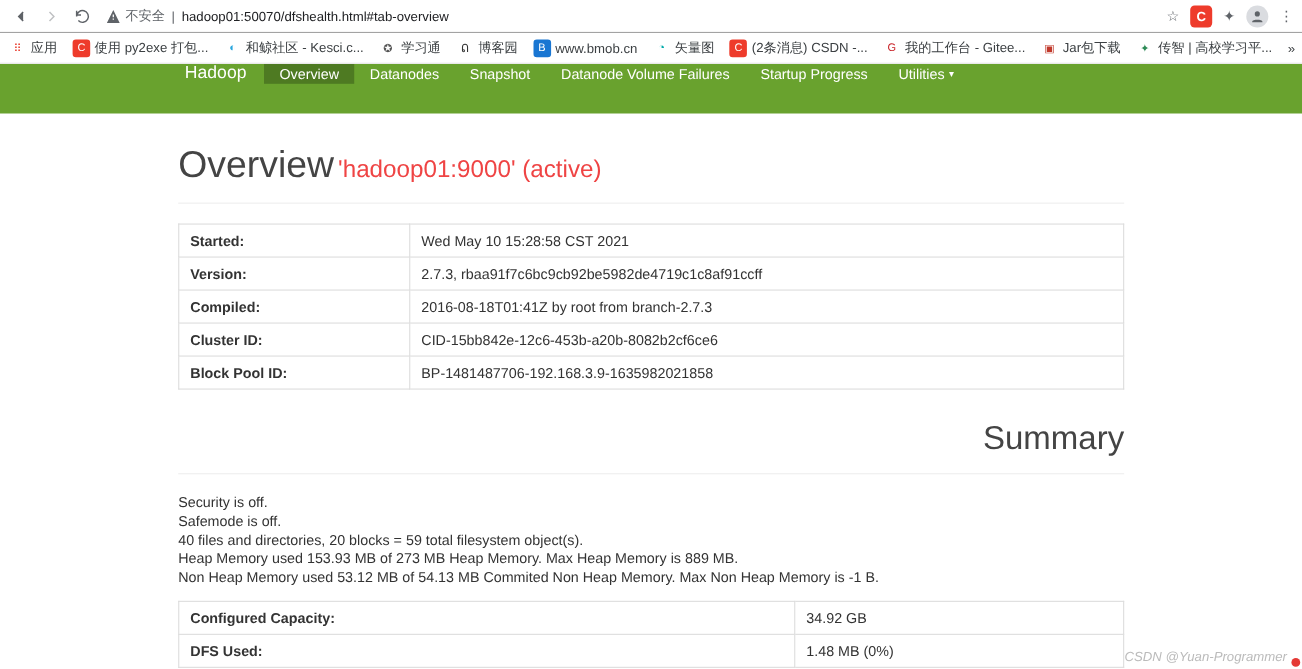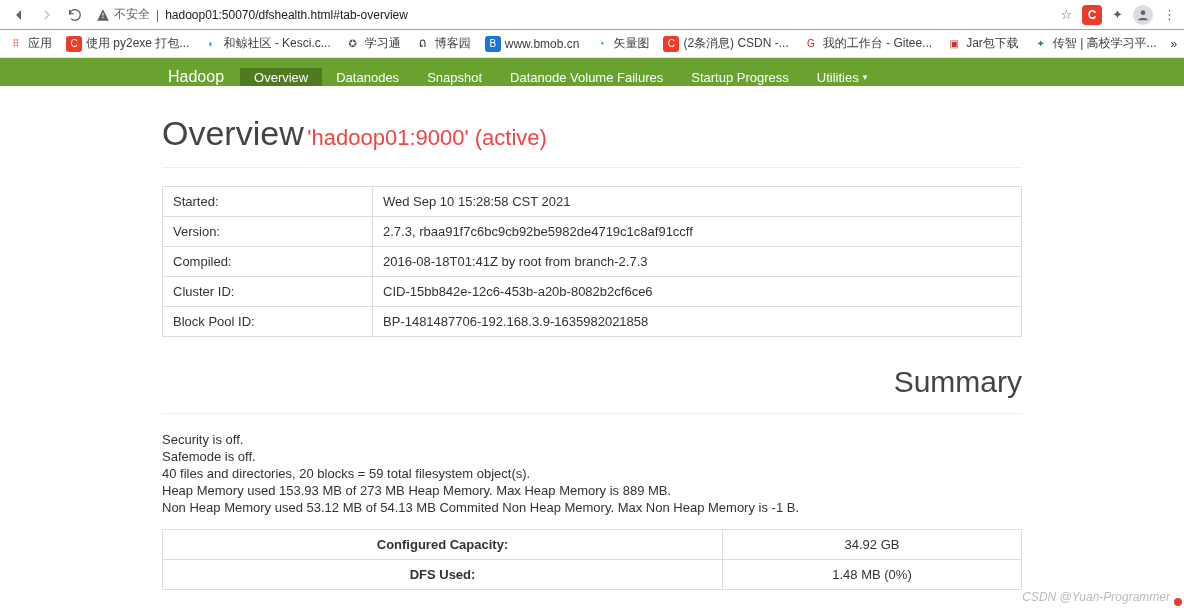--- a/index.html
+++ b/index.html
@@ -20,41 +20,41 @@
 .bookmarks-bar { height: 28px; display:flex; align-items:center; padding: 0 8px; gap:14px; border-bottom:1px solid #e5e5e5; font-size:12px; color:#3c4043; overflow:hidden; }
 .bm { display:flex; align-items:center; gap:4px; white-space:nowrap; }
 .bm .icon { width:16px; height:16px; display:flex; align-items:center; justify-content:center; font-size:10px; border-radius:3px; }
 
 
 .viewport { height: calc(608px - 58px); overflow-y:auto; position:relative; }
 .viewport::-webkit-scrollbar { width:14px; }
 .viewport::-webkit-scrollbar-thumb { background:#c1c1c1; border-radius:0; }
 .viewport::-webkit-scrollbar-track { background:#f1f1f1; }
 
-.navbar { background:#69a22e; color:#fff; height:28px; display:flex; align-items:flex-end; width:100%; }
+.navbar { background:#69a22e; color:#fff; height:45px; display:flex; align-items:flex-start; width:100%; }
 .navbar-inner { width: 900px; margin: 0 auto; display:flex; align-items:stretch; padding-left: 10px; }
 .brand { font-size:16px; padding:0 16px; display:flex; align-items:center; }
 .nav-item { padding:0 14px; display:flex; align-items:center; font-size:13px; cursor:pointer; }
 .nav-item.active { background:#4e7a22; }
 .caret { margin-left:4px; font-size:9px; }
 
 .container { width: 880px; margin: 0 auto; padding: 28px 10px 40px 10px; color:#333; }
 h1 { font-size:34px; font-weight:400; color:#444; display:inline; }
 .subhead { font-size:22px; color:#ef4444; font-weight:400; }
 hr.sep { border:none; border-top:1px solid #eee; margin:14px 0 18px 0; }
 
 table.info { width:100%; border-collapse:collapse; margin-bottom:28px; }
 table.info th, table.info td { text-align:left; padding:7px 10px; border:1px solid #ddd; font-size:13px; }
-table.info th { width:210px; font-weight:400; }
+table.info th { width:210px; font-weight:700; }
 
 h2.summary { font-size:30px; font-weight:400; color:#444; margin:18px 0 8px 0;text-align:right; }
 .para { font-size:13px; margin:2px 0; color:#333; }
 
 table.summary-tbl { width:100%; border-collapse:collapse; margin-top:14px; }
-table.summary-tbl th, table.summary-tbl td { text-align:center; padding:7px 10px; border:1px solid #ddd; font-size:13px; }
+table.summary-tbl th, table.summary-tbl td { text-align:left; padding:7px 10px; border:1px solid #ddd; font-size:13px; }
 table.summary-tbl th { font-weight:700; }
 
 .watermark { position:absolute; right:14px; bottom:4px; font-size:12px; color:#bbb; font-style:italic;margin-left:35px; }
 .red-dot { position:absolute; right:2px; bottom:2px; width:8px; height:8px; background:#e53935; border-radius:50%; }
 </style>
 </head>
 <body>
 
 <div class="chrome-toolbar">
   <div class="nav-btn">
@@ -167,21 +167,21 @@
     <div>
       <h1>Overview</h1>
       <span class="subhead">'hadoop01:9000' (active)</span>
     </div>
     <hr class="sep">
 
     <table class="info">
         <tbody id="ov-rows">
           <tr>
             <th>Started:</th>
-            <td>Wed Sep 10 15:28:58 CST 2021</td>
+            <td>Wed May 10 15:28:58 CST 2021</td>
           </tr>
           <tr>
             <th>Version:</th>
             <td>2.7.3, rbaa91f7c6bc9cb92be5982de4719c1c8af91ccff</td>
           </tr>
           <tr>
             <th>Compiled:</th>
             <td>2016-08-18T01:41Z by root from branch-2.7.3</td>
           </tr>
           <tr>

